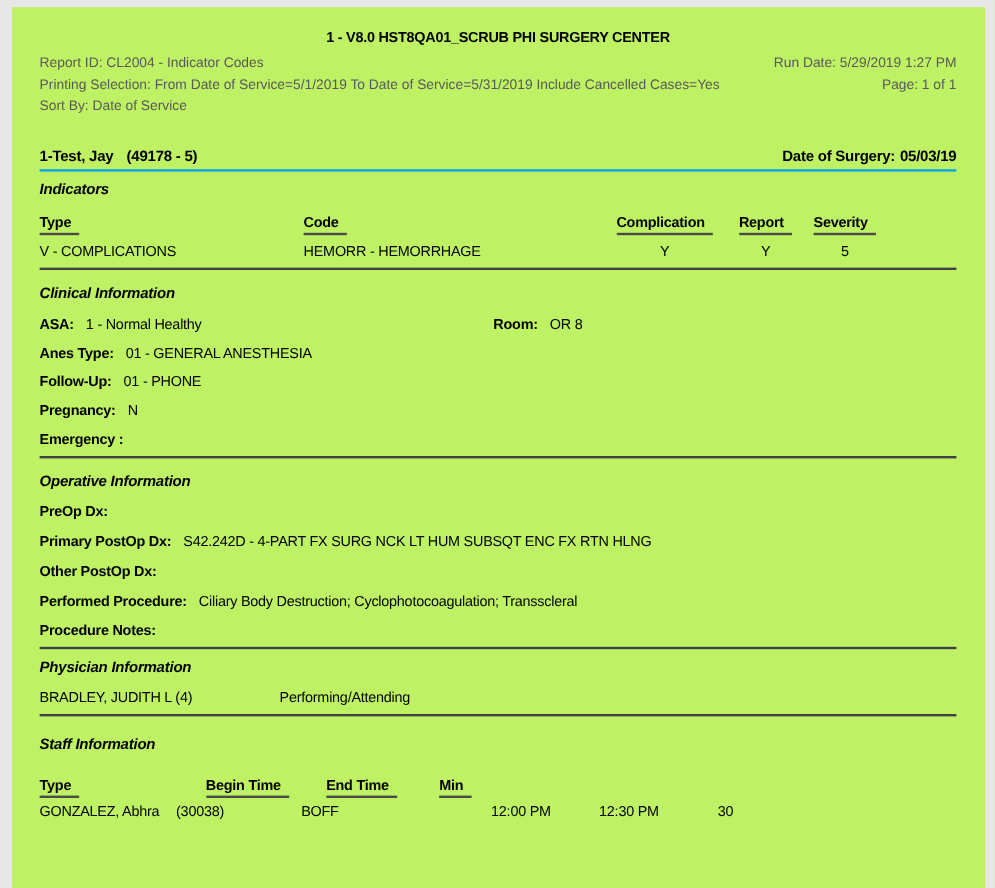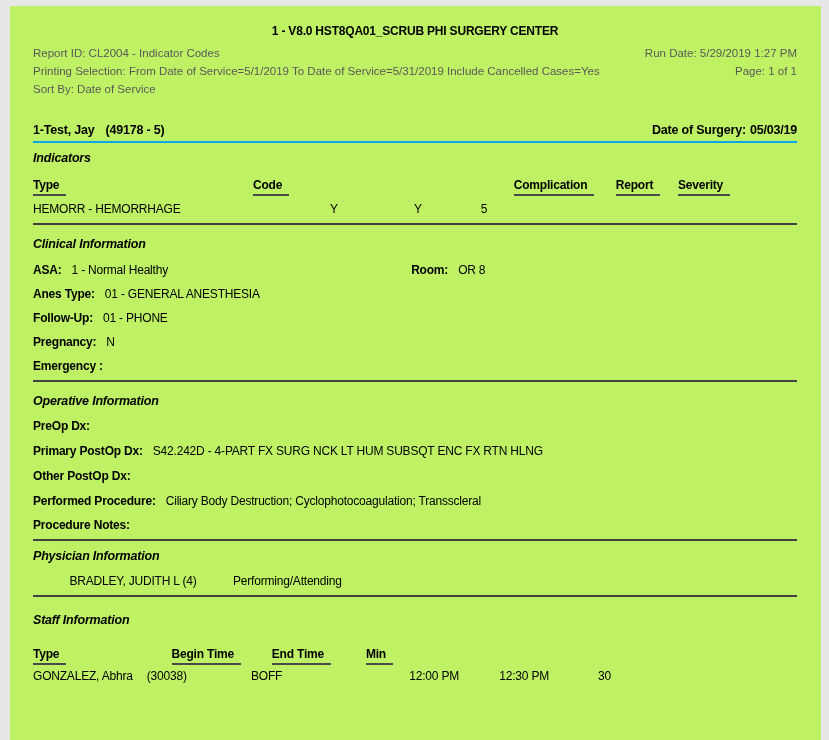--- a/index.html
+++ b/index.html
@@ -54,21 +54,21 @@
     padding:0 7px 2px 0;
   }
   .rule { border-top:2px solid #414141; margin-top:7px; }
   
   .f-row { font-size:12px; line-height:13px; margin-top:11px; }
   .f-row.first { margin-top:13px; }
   .f-row.op { margin-top:12px; }
   .lbl { font-weight:bold; margin-right:10px; }
   .asa-group { display:inline-block; width:375px; }
   
-  .phys-row { display:flex; font-size:12px; line-height:13px; margin-top:12px; padding-bottom:7px; border-bottom:2px solid #414141;text-align:center; }
+  .phys-row { display:flex; font-size:12px; line-height:13px; margin-top:12px; padding-bottom:7px; border-bottom:2px solid #414141; }
   .phys-name { width:200px; }
   
   .staff-head, .staff-row { display:flex; font-size:12px; line-height:14px; }
   .staff-head { margin-top:20px; font-weight:bold; }
   .staff-row { margin-top:4px; }
   .st-name  { width:218px; }
   .st-type  { width:133px; }
   .st-begin { width:75px;  text-align:right; }
   .st-end   { width:90px;  text-align:right; }
   .st-min   { width:62px;  text-align:right; }
@@ -108,20 +108,21 @@
   <div class="section-heading">Indicators</div>
 
   <div class="ind-head">
     <div class="c-type"><span class="u">Type</span></div>
     <div class="c-code"><span class="u">Code</span></div>
     <div class="c-comp"><span class="u">Complication</span></div>
     <div class="c-rep"><span class="u">Report</span></div>
     <div class="c-sev"><span class="u">Severity</span></div>
   </div>
   <div class="ind-row">
+    <div class="c-type">V - COMPLICATIONS</div>
     <div class="c-code">HEMORR - HEMORRHAGE</div>
     <div class="c-comp">Y</div>
     <div class="c-rep">Y</div>
     <div class="c-sev">5</div>
   </div>
   <div class="rule"></div>
 
   <div class="section-heading clin-heading">Clinical Information</div>
 
   <div class="f-row first">

